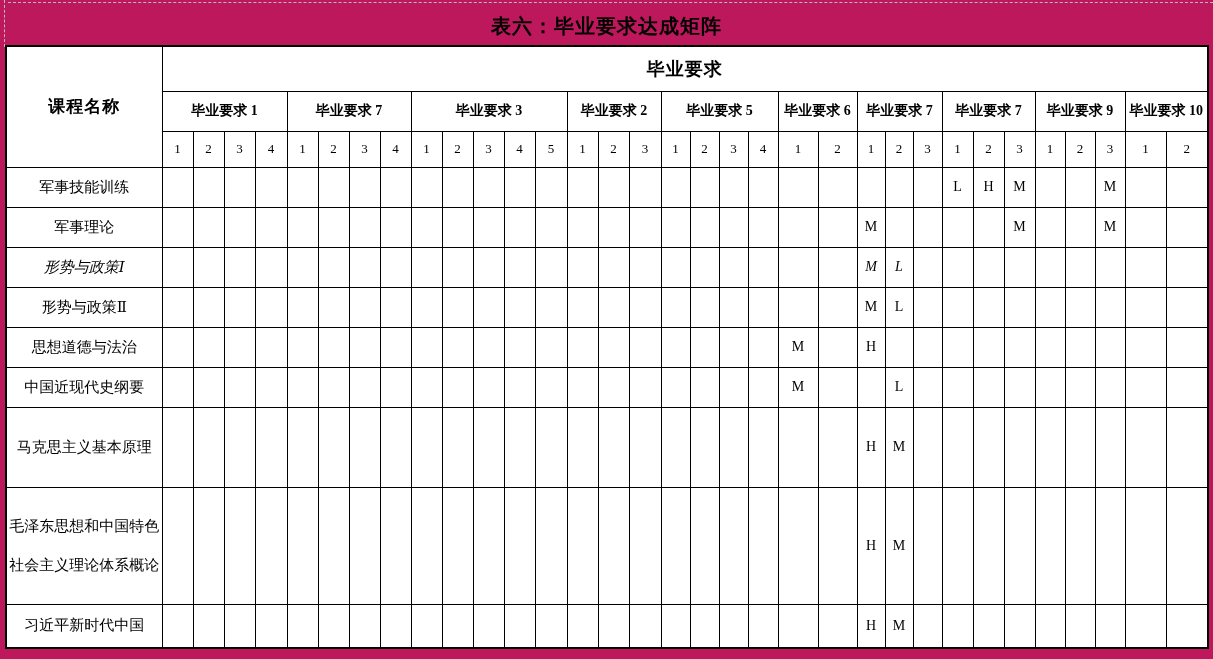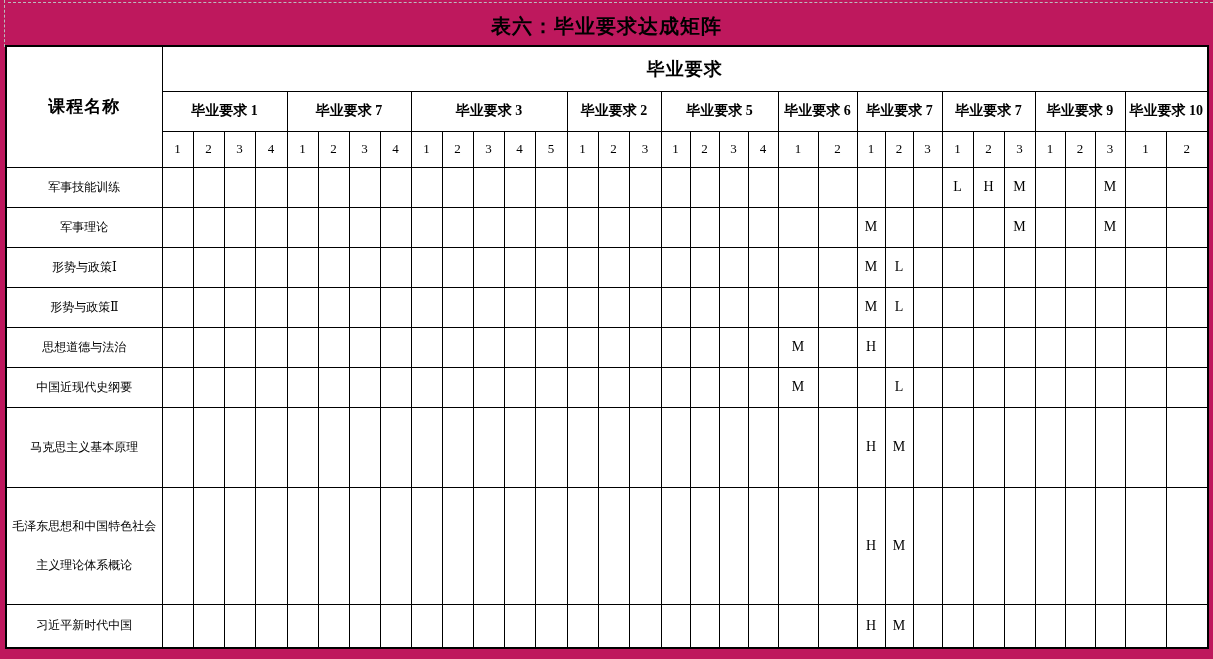--- a/index.html
+++ b/index.html
@@ -74,21 +74,21 @@
   th.group-header {
     font-size: 14px;
     font-weight: bold;
     white-space: nowrap;
   }
   th.indicator-header {
     font-size: 13px;
     font-weight: normal;
   }
   td.course-cell {
-    font-size: 12px;
+    font-size: 15px;
     line-height: 39px;
     padding: 0 7px;
   }
   td.mark-cell {
     font-size: 14px;
   }
 </style>
 </head>
 <body>
 
@@ -252,21 +252,21 @@
           <td class="mark-cell"></td>
           <td class="mark-cell"></td>
           <td class="mark-cell"></td>
           <td class="mark-cell">M</td>
           <td class="mark-cell"></td>
           <td class="mark-cell"></td>
           <td class="mark-cell">M</td>
           <td class="mark-cell"></td>
           <td class="mark-cell"></td>
         </tr>
-        <tr style="height: 40px;">
+        <tr style="height: 40px; font-style: italic;">
           <td class="course-cell">形势与政策Ⅰ</td>
           <td class="mark-cell"></td>
           <td class="mark-cell"></td>
           <td class="mark-cell"></td>
           <td class="mark-cell"></td>
           <td class="mark-cell"></td>
           <td class="mark-cell"></td>
           <td class="mark-cell"></td>
           <td class="mark-cell"></td>
           <td class="mark-cell"></td>

